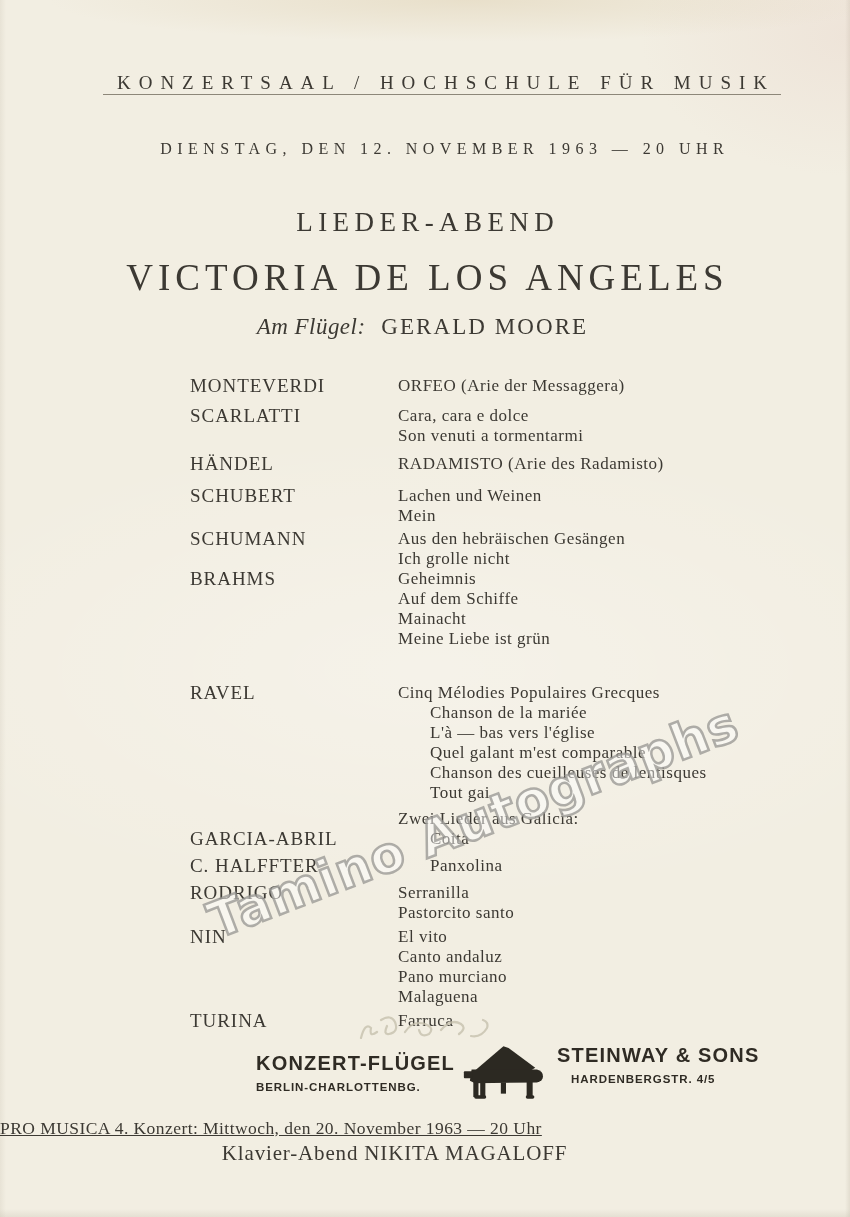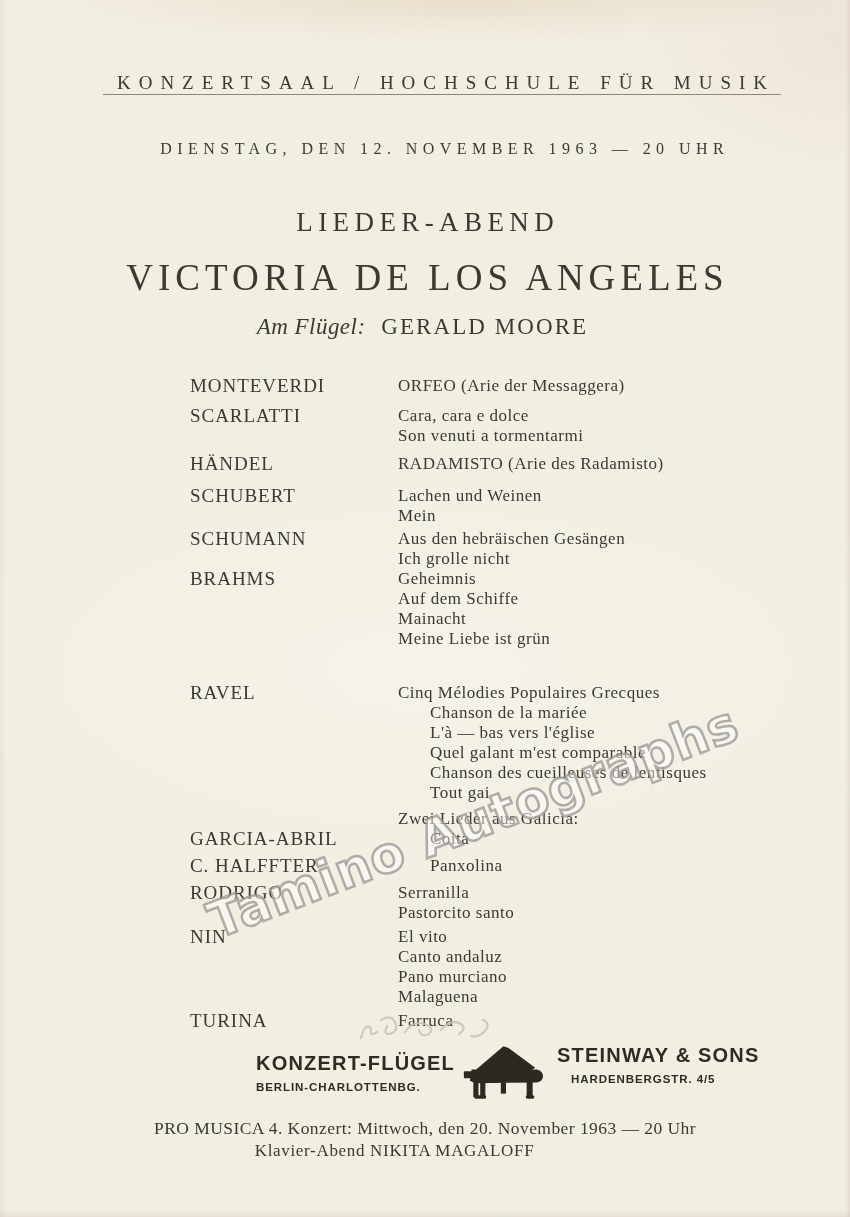--- a/index.html
+++ b/index.html
@@ -112,26 +112,27 @@
   .steinway-col { display:flex; flex-direction:column; }
   .steinway-main { font-weight:700; font-size:20px; letter-spacing:0.06em; white-space:nowrap; }
   .steinway-sub  { font-weight:700; font-size:11.5px; letter-spacing:0.08em; margin-top:6px; white-space:nowrap; }
   .steinway-left  { margin-top:8px; }
   .steinway-right { }
   .piano-wrap { margin:0 8px; }
 
   
   .footer-line1 {
     position:absolute; left:0; top:1118px; width:850px;
-    text-align:center; font-size:17.5px; letter-spacing:0.025em;
-    white-space:nowrap;
+    font-size:17.5px; letter-spacing:0.025em;
+    white-space:nowrap;
+    text-decoration:underline;
   }
   .footer-line2 {
     position:absolute; left:0; top:1141px; width:789px;
-    text-align:center; font-size:17px; letter-spacing:0.04em;
+    text-align:center; font-size:21px; letter-spacing:0.04em;
   }
 </style>
 </head>
 <body>
 
 <div class="page">
 
   <div class="venue">KONZERTSAAL / HOCHSCHULE FÜR MUSIK</div>
   <div class="date-line">DIENSTAG, DEN 12. NOVEMBER 1963 — 20 UHR</div>
 

